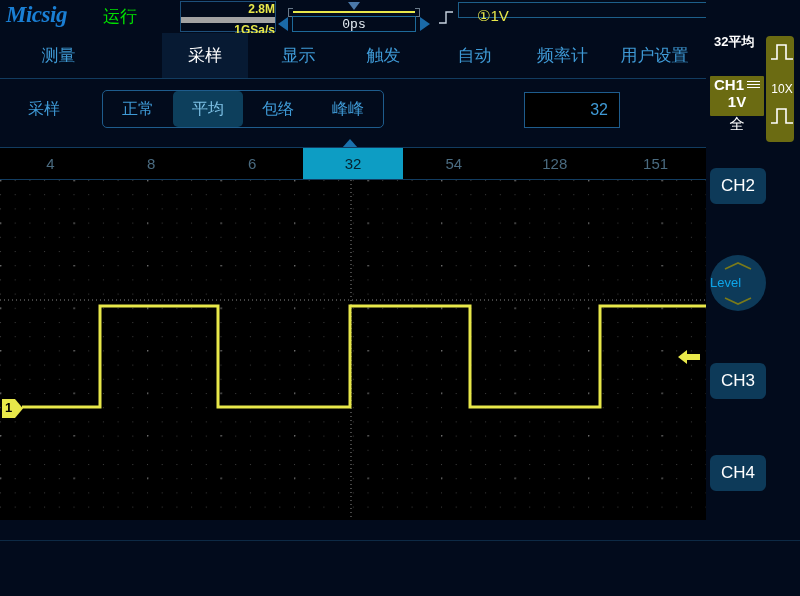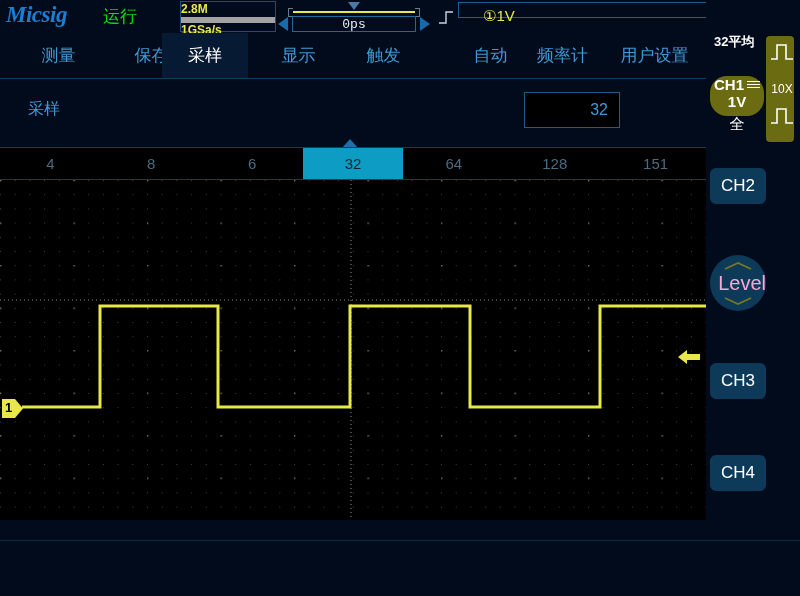--- a/index.html
+++ b/index.html
@@ -21,21 +21,21 @@
   }
   .run-state {
     position: absolute; left: 103px; top: 5px;
     font-size: 17px; color: #00e000;
   }
   .mem-box {
     position: absolute; left: 180px; top: 1px; width: 96px; height: 31px;
     border: 1px solid #1d4f7a;
   }
   .mem-box .row {
-    height: 15px; line-height: 15px; text-align: left;
+    height: 15px; line-height: 15px; text-align: right;
     font-size: 12px; color: #e8e84a; font-weight: bold;
   }
   .mem-box .row.r2 { border-top: 6px solid #a3a3a3; }
   .memview {
     position: absolute; left: 288px; top: 2px; width: 132px; height: 29px;
   }
   .memview .bracket-l, .memview .bracket-r {
     position: absolute; top: 6px; width: 5px; height: 9px;
     border: 1px solid #6a7a8a;
   }
@@ -64,21 +64,21 @@
   }
   .tri-right {
     position: absolute; left: 420px; top: 17px;
     width: 0; height: 0;
     border-top: 7px solid transparent; border-bottom: 7px solid transparent;
     border-left: 10px solid #1a6aa8;
   }
   .slope-icon { position: absolute; left: 437px; top: 8px; }
   .trig-box {
     position: absolute; left: 458px; top: 2px; width: 330px; height: 16px;
-    border: 1px solid #1d5f8a; padding-left: 24px;
+    border: 1px solid #1d5f8a; padding-left: 18px;
   }
   .trig-box .txt { font-size: 15px; color: #e8e84a; line-height: 26px; }
 
   
   .menubar { position: absolute; left: 0; top: 33px; width: 706px; height: 46px; background: #020b1c; }
   .menu-item {
     position: absolute; top: 0; height: 46px; line-height: 46px;
     text-align: center; font-size: 17px; color: #3f9ad6;
   }
   .menu-item.active { background: #071a33; color: #ffffff; }
@@ -139,21 +139,21 @@
   .trig-arrow { position: absolute; left: 678px; top: 348px; z-index: 6; }
 
   
   .sidebar { position: absolute; left: 706px; top: 0; width: 94px; height: 540px; background: #020b1c; }
   .avg-label {
     position: absolute; left: 8px; top: 33px;
     font-size: 13px; color: #ffffff; font-weight: bold;
   }
   .ch1-btn {
     position: absolute; left: 4px; top: 76px; width: 54px; height: 40px;
-    background: #6b6b12; border-radius: 17px; color: #ffffff;
+    background: #6b6b12; border-radius: 1px; color: #ffffff;
   }
   .ch1-btn .l1 { font-size: 15px; font-weight: bold; line-height: 18px; padding-left: 4px; }
   .ch1-btn .l2 { font-size: 15px; font-weight: bold; line-height: 16px; text-align: center; }
   .ch1-btn .dc {
     position: absolute; right: 4px; top: 5px; width: 13px; height: 5px;
   }
   .ch1-btn .dc i {
     display: block; width: 13px; height: 1px; background: #ffffff; margin-bottom: 2px;
   }
   .ch1-all {
@@ -169,21 +169,21 @@
     text-align: center; font-size: 12px; color: #ffffff;
   }
   .side-btn {
     position: absolute; left: 4px; width: 56px; height: 36px;
     background: #0d3a59; border-radius: 6px;
     color: #ffffff; font-size: 17px; line-height: 36px; text-align: center;
   }
   .level-btn {
     position: absolute; left: 4px; top: 255px; width: 56px; height: 56px;
     background: #0d3a59; border-radius: 28px;
-    color: #f9a8d4; font-size: 20px; line-height: 56px; text-align: right;
+    color: #0ea5e9; font-size: 13px; line-height: 56px; text-align: left;
   }
 
   
   .bottom { position: absolute; left: 0; top: 540px; width: 800px; height: 56px; background: #020b1c; border-top: 1px solid #0d2a45; }
 </style>
 </head>
 <body>
 
 <div id="app">
 
@@ -212,42 +212,47 @@
       </svg>
     </div>
 
     <div class="trig-box">
       <div class="txt">①1V</div>
     </div>
   </div>
 
   <div class="menubar">
     <div class="menu-item" style="left:8px;width:101px">测量</div>
-    <div class="menu-item" style="left:101px;width:101px">保存</div>
     <div class="menu-item active" style="left:162px;width:86px">采样</div>
     <div class="menu-item" style="left:248px;width:101px">显示</div>
     <div class="menu-item" style="left:333px;width:101px">触发</div>
-    <div class="menu-item" style="left:440px;width:101px">自动</div>
+    <div class="menu-item" style="left:424px;width:101px">自动</div>
     <div class="menu-item" style="left:512px;width:101px">频率计</div>
     <div class="menu-item" style="left:603px;width:103px">用户设置</div>
     <div class="underline"></div>
   </div>
 
   <div class="submenu">
     <div class="sub-label">采样</div>
+  </div>
+  <div class="seg">
+    <div class="opt">正常</div>
+    <div class="opt sel">平均</div>
+    <div class="opt">包络</div>
+    <div class="opt">峰峰</div>
   </div>
   <div class="val-box">32</div>
 
   <div class="scale-caret"></div>
   <div class="scalerow">
     <div class="cell">4</div>
     <div class="cell">8</div>
     <div class="cell">6</div>
     <div class="cell sel">32</div>
-    <div class="cell">64</div>
+    <div class="cell">54</div>
     <div class="cell">128</div>
     <div class="cell">151</div>
   </div>
 
   <div class="grid-wrap">
     <svg width="706" height="340" viewBox="0 0 706 340">
       <defs>
         <pattern id="dots" width="14.7" height="14.2" patternUnits="userSpaceOnUse">
           <rect x="0" y="0" width="1" height="1" fill="#3d3d3d"></rect>
         </pattern>

